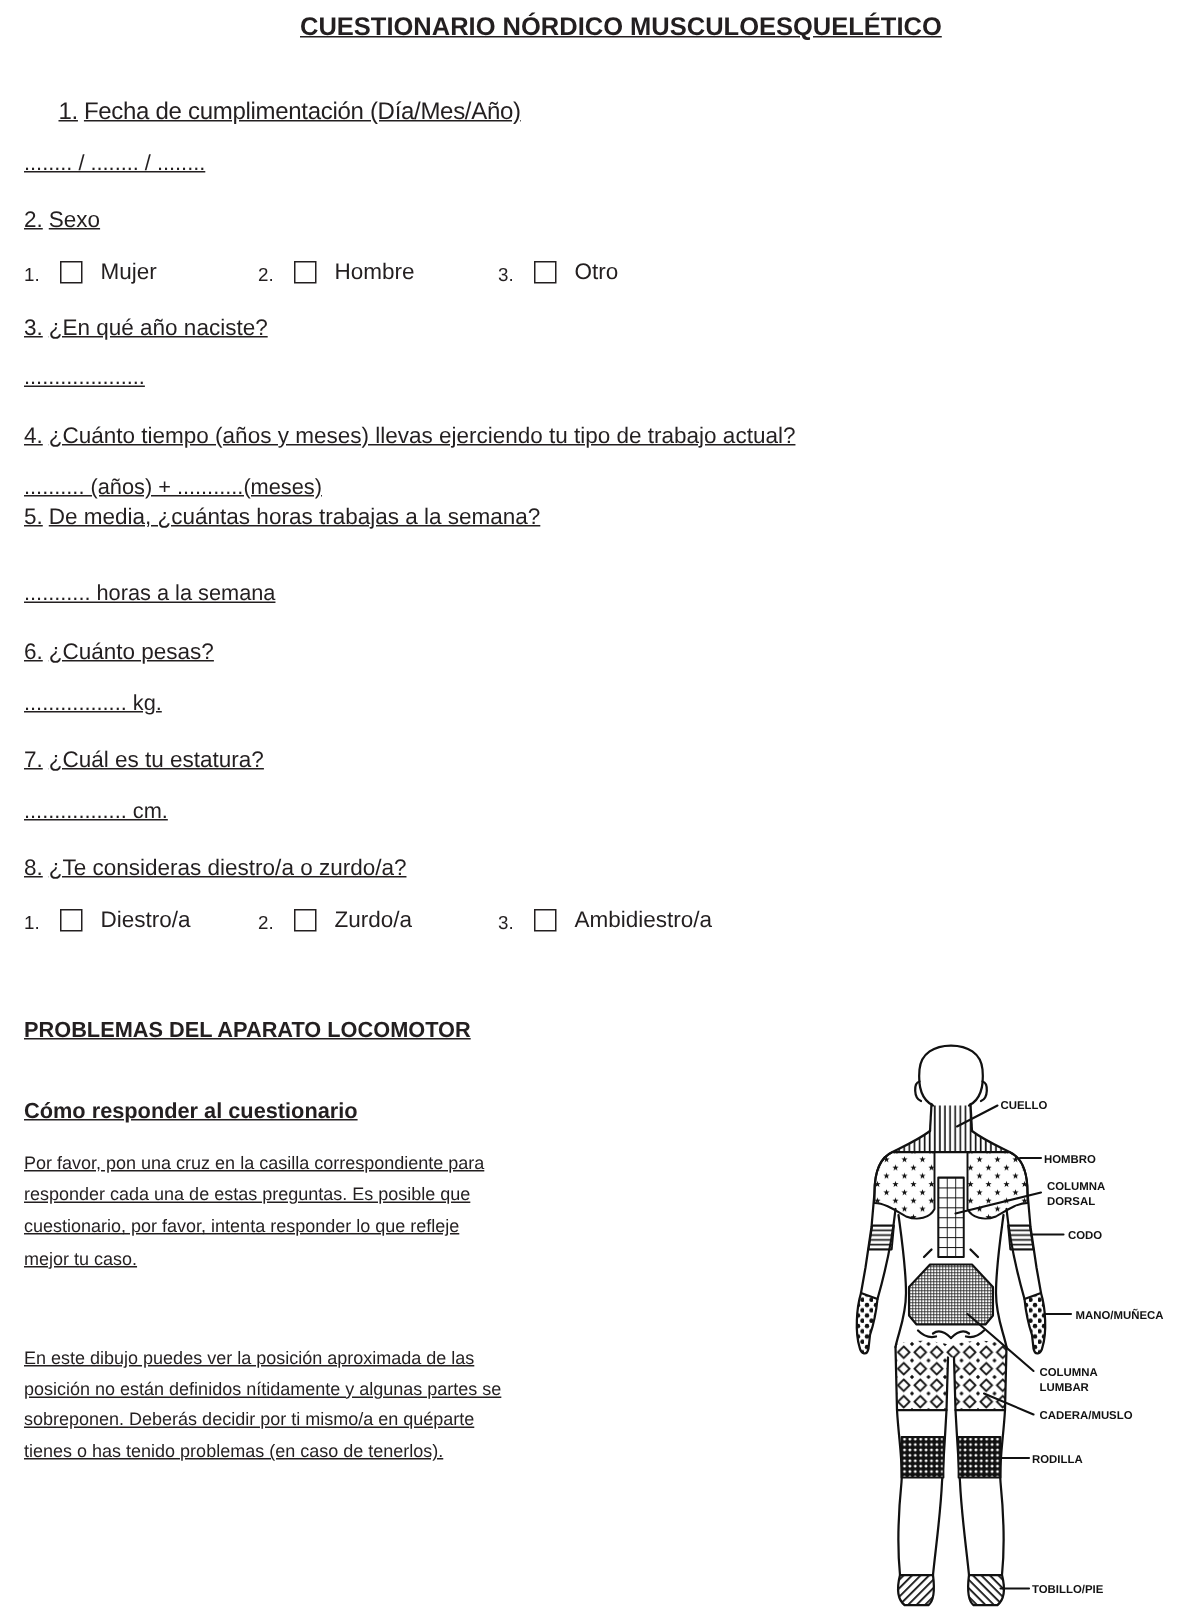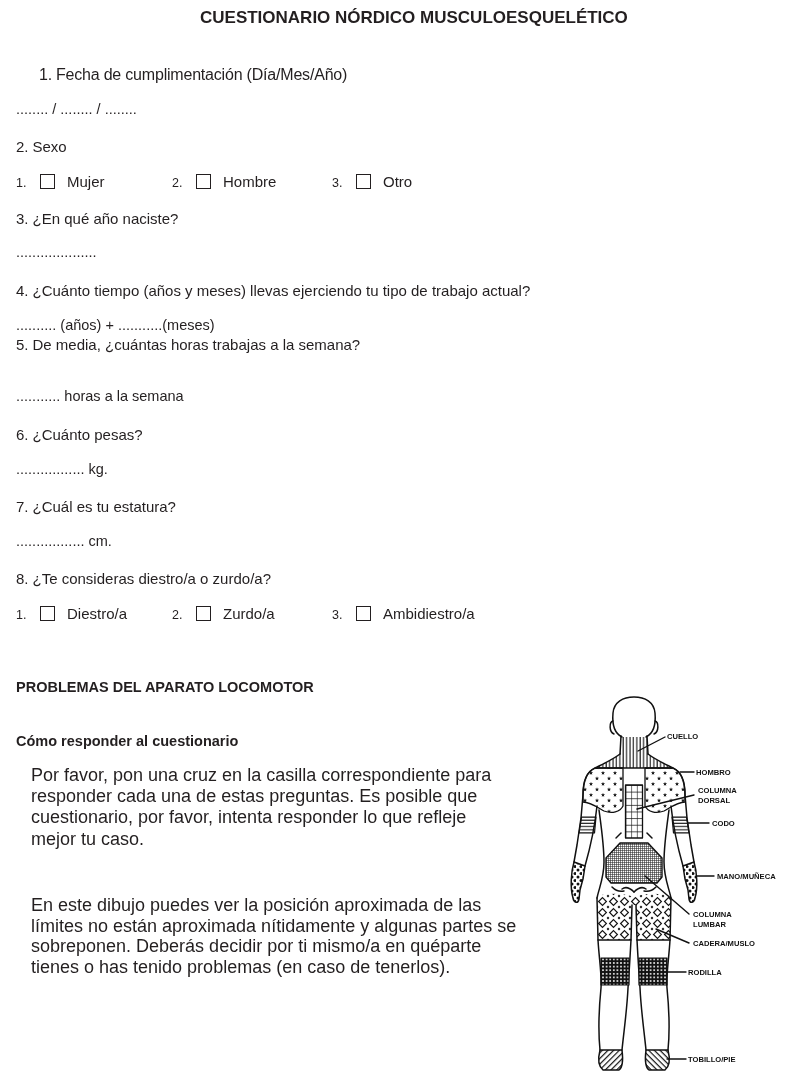--- a/index.html
+++ b/index.html
@@ -1,39 +1,39 @@
 <!DOCTYPE html>
 <html><head>
 <meta charset="utf-8">
 <style>
   html, body { margin: 0; padding: 0; background: #ffffff; }
   body {
     width: 790px; height: 1082px; position: relative; overflow: hidden;
     font-family: "Liberation Sans", sans-serif; color: #231f20;
   }
-  .abs { position: absolute; white-space: nowrap; }
+  .abs { position: absolute; white-space: nowrap; text-decoration: underline; }
   .title {
     left: 200px; top: 8px; height: 20px; line-height: 20px;
     font-size: 17px; font-weight: bold;
   }
   .q { left: 16px; height: 20px; line-height: 20px; font-size: 15px; }
   .q.first { font-size: 16px; letter-spacing: -0.2px; margin-left: 23px; }
   .q .num { margin-right: 4px; }
   .ans { left: 16px; height: 20px; line-height: 20px; font-size: 14.5px; }
   .opt {
     position: absolute; height: 20px; display: flex; align-items: center;
   }
   .opt .onum { display: inline-block; width: 24px; font-size: 12.5px; padding-top: 3px; }
   .opt .chk {
     display: inline-block; width: 13px; height: 13px;
     border: 1.7px solid #231f20; background: #fff; margin-right: 12px;
   }
   .opt .olabel { font-size: 15px; }
   .h1 { left: 16px; height: 20px; line-height: 20px; font-size: 14.5px; font-weight: bold; }
-  .para { left: 31px; font-size: 18px; white-space: nowrap; }
+  .para { left: 16px; font-size: 12px; white-space: nowrap; }
   .para span { display: block; }
   .p1 { top: 765px; line-height: 21.2px; }
   .p2 { top: 895px; line-height: 20.7px; }
   .body-svg { position: absolute; left: 555px; top: 690px; }
   .lbl { font-family: "Liberation Sans", sans-serif; font-weight: bold; font-size: 7.6px; fill: #111; }
 </style>
 </head>
 <body>
 
 <div class="abs title">CUESTIONARIO NÓRDICO MUSCULOESQUELÉTICO</div>
@@ -110,21 +110,21 @@
 <div class="abs h1" style="top:731px">Cómo responder al cuestionario</div>
 
 <div class="abs para p1">
   <span>Por favor, pon una cruz en la casilla correspondiente para</span>
   <span>responder cada una de estas preguntas. Es posible que</span>
   <span>cuestionario, por favor, intenta responder lo que refleje</span>
   <span>mejor tu caso.</span>
 </div>
 <div class="abs para p2">
   <span>En este dibujo puedes ver la posición aproximada de las</span>
-  <span>límites no están aproximada nítidamente y algunas partes se</span>
+  <span>posición no están definidos nítidamente y algunas partes se</span>
   <span>sobreponen. Deberás decidir por ti mismo/a en quéparte</span>
   <span>tienes o has tenido problemas (en caso de tenerlos).</span>
 </div>
 
 <svg class="body-svg" width="235" height="392" viewBox="555 690 235 392" xmlns="http://www.w3.org/2000/svg">
   <defs>
     <path id="star" d="M0,-2.2 L0.53,-0.73 L2.09,-0.68 L0.86,0.28 L1.29,1.78 L0,0.9 L-1.29,1.78 L-0.86,0.28 L-2.09,-0.68 L-0.53,-0.73 Z" fill="#111"></path>
     <pattern id="p-vstripe" patternUnits="userSpaceOnUse" width="3.4" height="10">
       <line x1="1" y1="0" x2="1" y2="10" stroke="#111" stroke-width="1.1"></line>
     </pattern>

